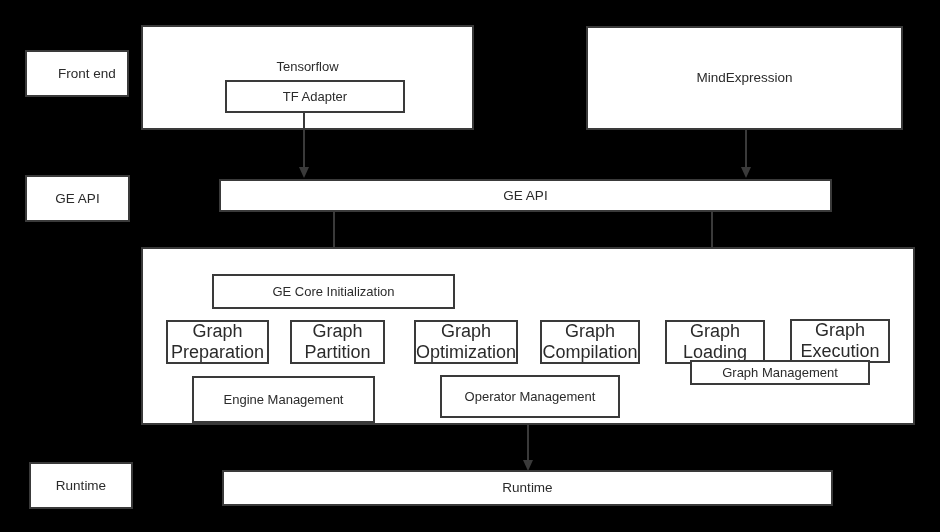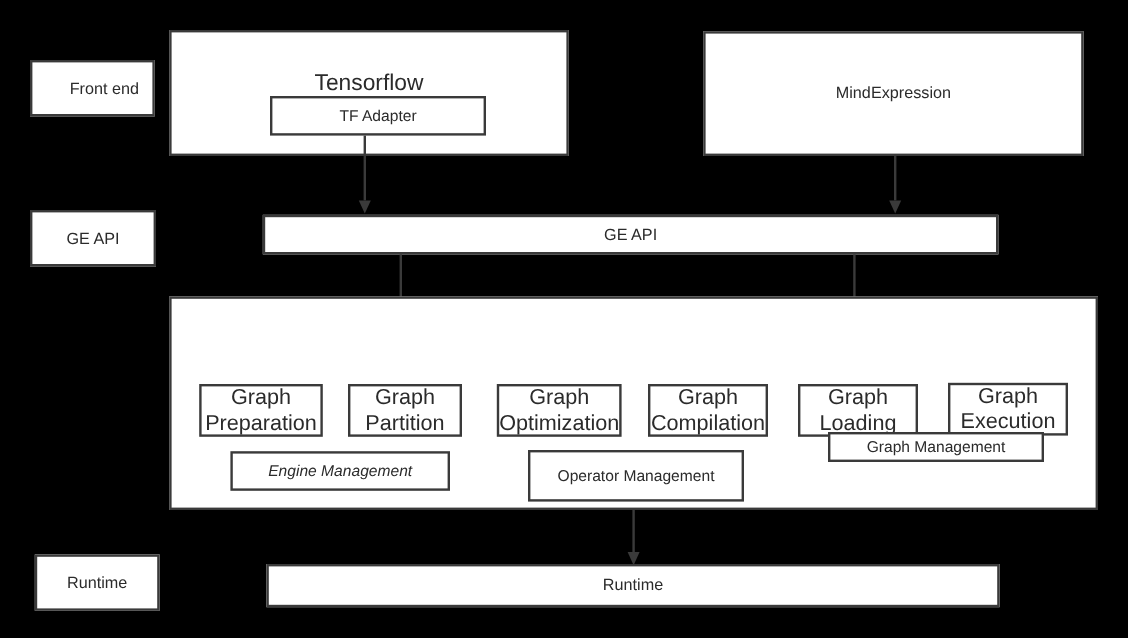--- a/index.html
+++ b/index.html
@@ -6,21 +6,21 @@
   body{width:940px;height:532px;overflow:hidden;font-family:"Liberation Sans","DejaVu Sans",sans-serif;}
   #stage{position:relative;width:940px;height:532px;background:#000;}
 
   .box{position:absolute;background:#fff;border:2px solid #3a3a3a;box-sizing:border-box;
        display:flex;align-items:center;justify-content:center;text-align:center;
        color:#2b2b2b;line-height:1.18;}
 
   .side-label{font-size:13.5px;}
   .bar{font-size:13.5px;}
   .container-box{align-items:flex-start;justify-content:center;}
-  .container-title{position:absolute;left:0;right:0;text-align:center;font-size:19px;color:#2b2b2b;}
+  .container-title{position:absolute;left:0;right:0;text-align:center;font-size:13px;color:#2b2b2b;}
   .inner{font-size:13px;}
   .small2{font-size:18px;}
   .mgmt{font-size:13px;}
 
   
   .arrow{position:absolute;}
   .arrow .shaft{position:absolute;left:0;top:0;width:2px;background:#3a3a3a;}
   .arrow .head{position:absolute;left:-4px;width:0;height:0;
                 border-left:5px solid transparent;border-right:5px solid transparent;
                 border-top:11px solid #3a3a3a;}
@@ -61,36 +61,37 @@
     <div class="head" style="top:51px;"></div>
   </div>
 
   <div class="arrow" style="left:711px;top:212px;height:62px;">
     <div class="shaft" style="height:51px;"></div>
     <div class="head" style="top:51px;"></div>
   </div>
 
   <div class="box container-box" style="left:141px;top:247px;width:774px;height:178px;"></div>
 
+  <div class="box inner" style="left:212px;top:274px;width:243px;height:35px;">GE Core Initialization</div>
 
 
   <div class="box small2" style="left:166px;top:320px;width:103px;height:44px;white-space:pre-line;">Graph
 Preparation</div>
   <div class="box small2" style="left:290px;top:320px;width:95px;height:44px;white-space:pre-line;">Graph
 Partition</div>
   <div class="box small2" style="left:414px;top:320px;width:104px;height:44px;white-space:pre-line;">Graph
 Optimization</div>
   <div class="box small2" style="left:540px;top:320px;width:100px;height:44px;white-space:pre-line;">Graph
 Compilation</div>
   <div class="box small2" style="left:665px;top:320px;width:100px;height:44px;white-space:pre-line;">Graph
 Loading</div>
   <div class="box small2" style="left:790px;top:319px;width:100px;height:44px;white-space:pre-line;">Graph
 Execution</div>
 
-  <div class="box mgmt" style="left:192px;top:376px;width:183px;height:33px;font-style:italic;">Engine Management</div>
+  <div class="box mgmt" style="left:192px;top:376px;width:183px;height:47px;">Engine Management</div>
   <div class="box mgmt" style="left:440px;top:375px;width:180px;height:43px;">Operator Management</div>
   <div class="box mgmt" style="left:690px;top:360px;width:180px;height:25px;">Graph Management</div>
 
   <div class="arrow" style="left:527px;top:425px;height:46px;">
     <div class="shaft" style="height:35px;"></div>
     <div class="head" style="top:35px;"></div>
   </div>
 
   <div class="box bar" style="left:222px;top:470px;width:611px;height:36px;">Runtime</div>
 

